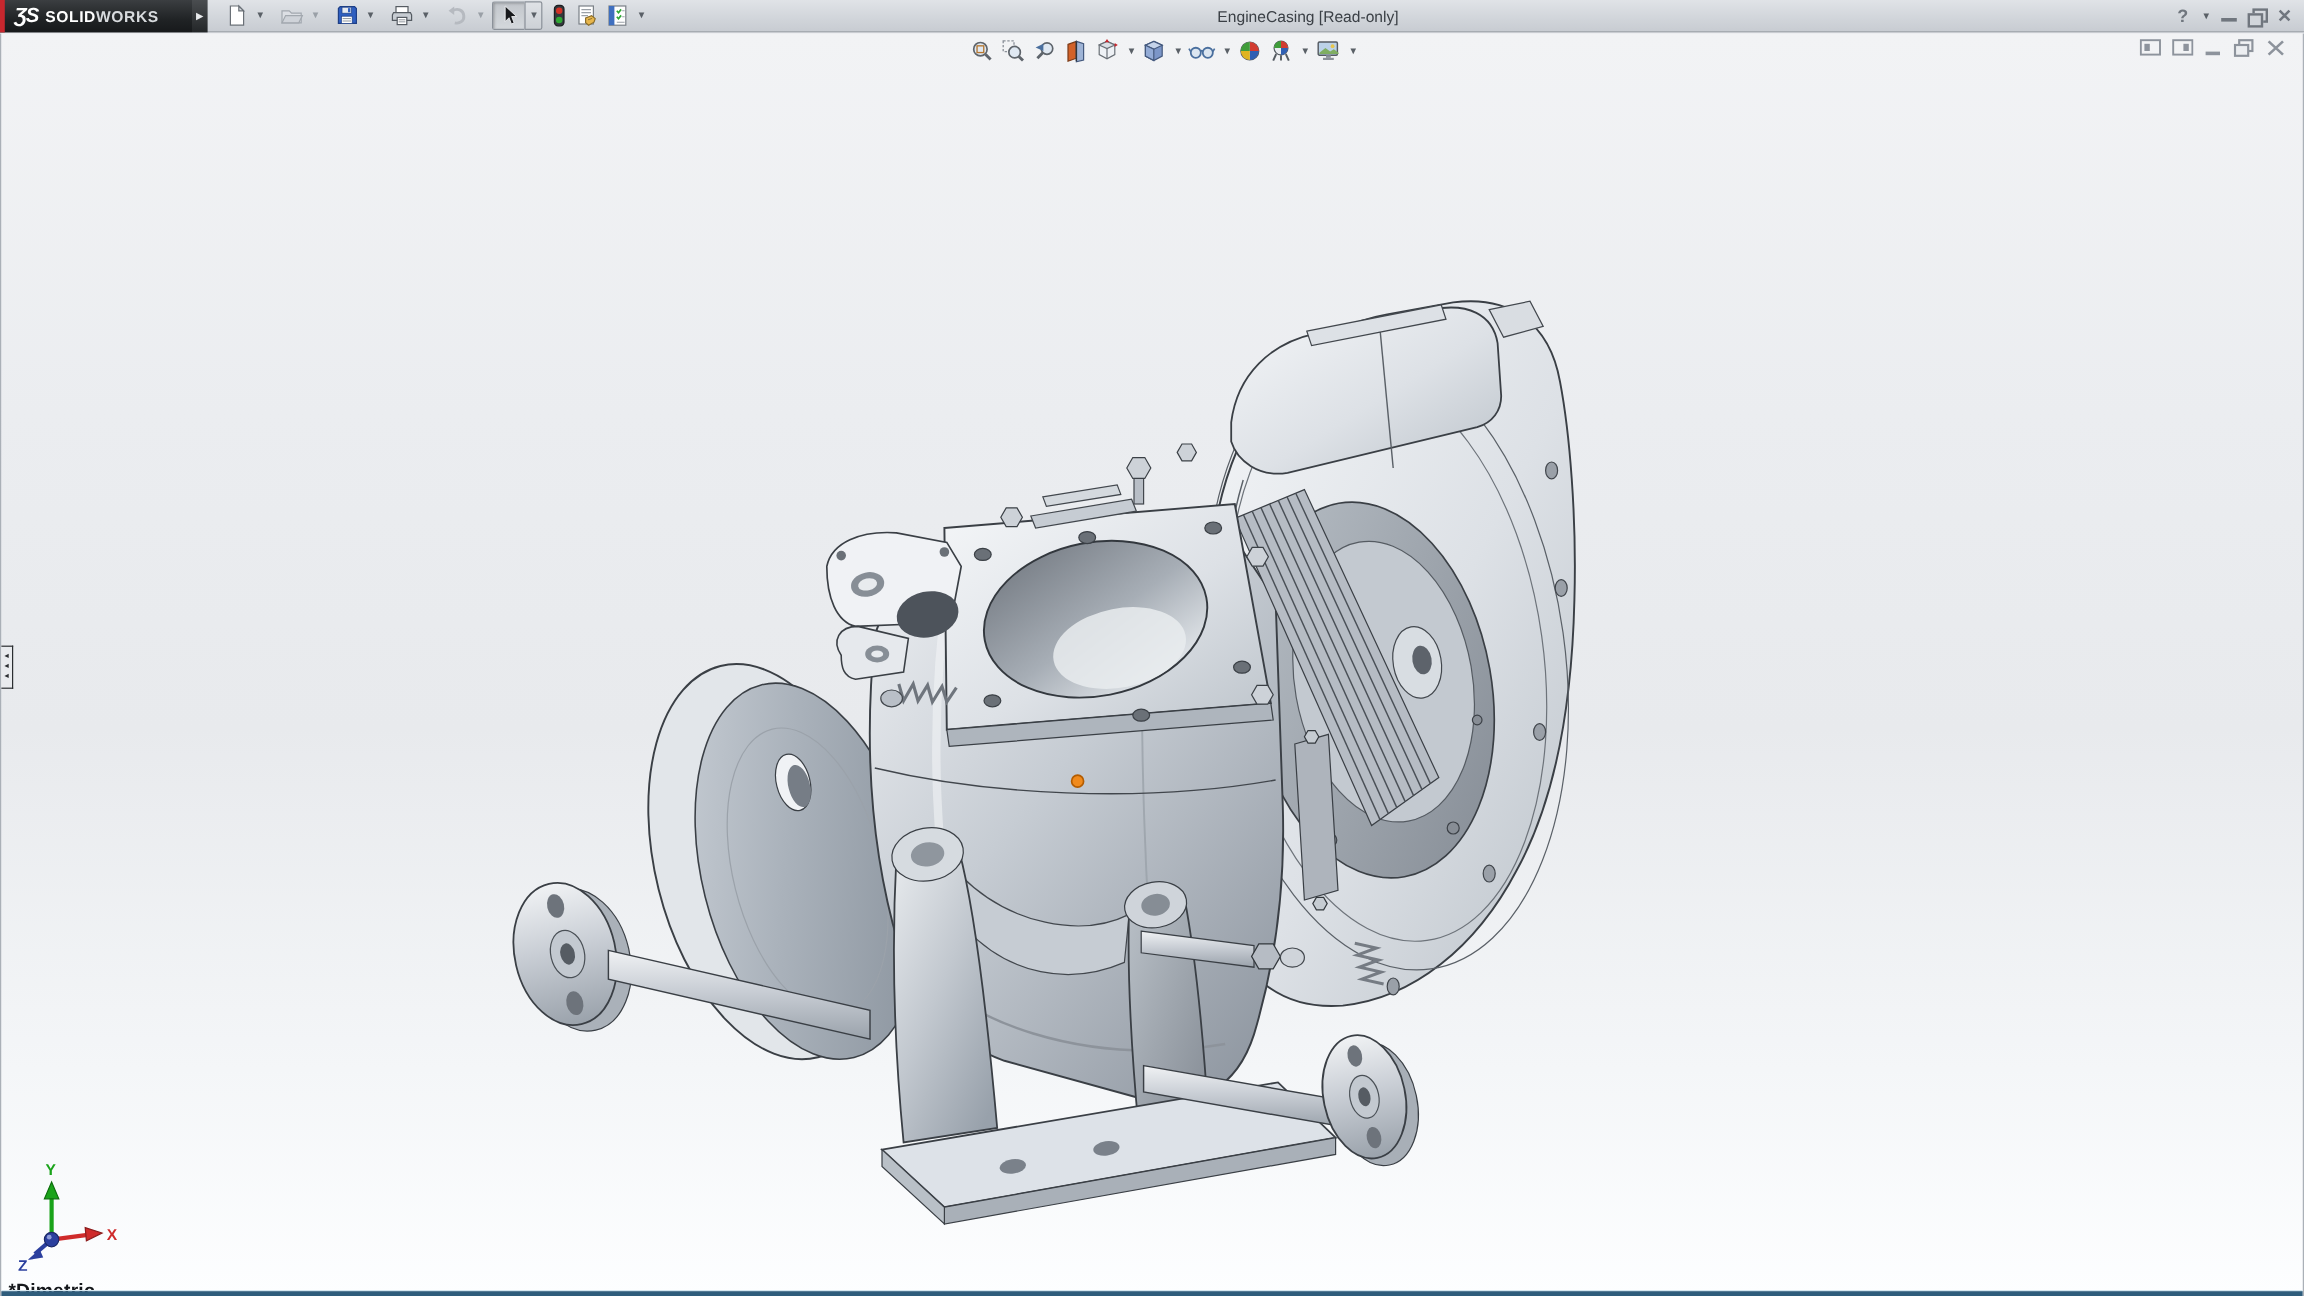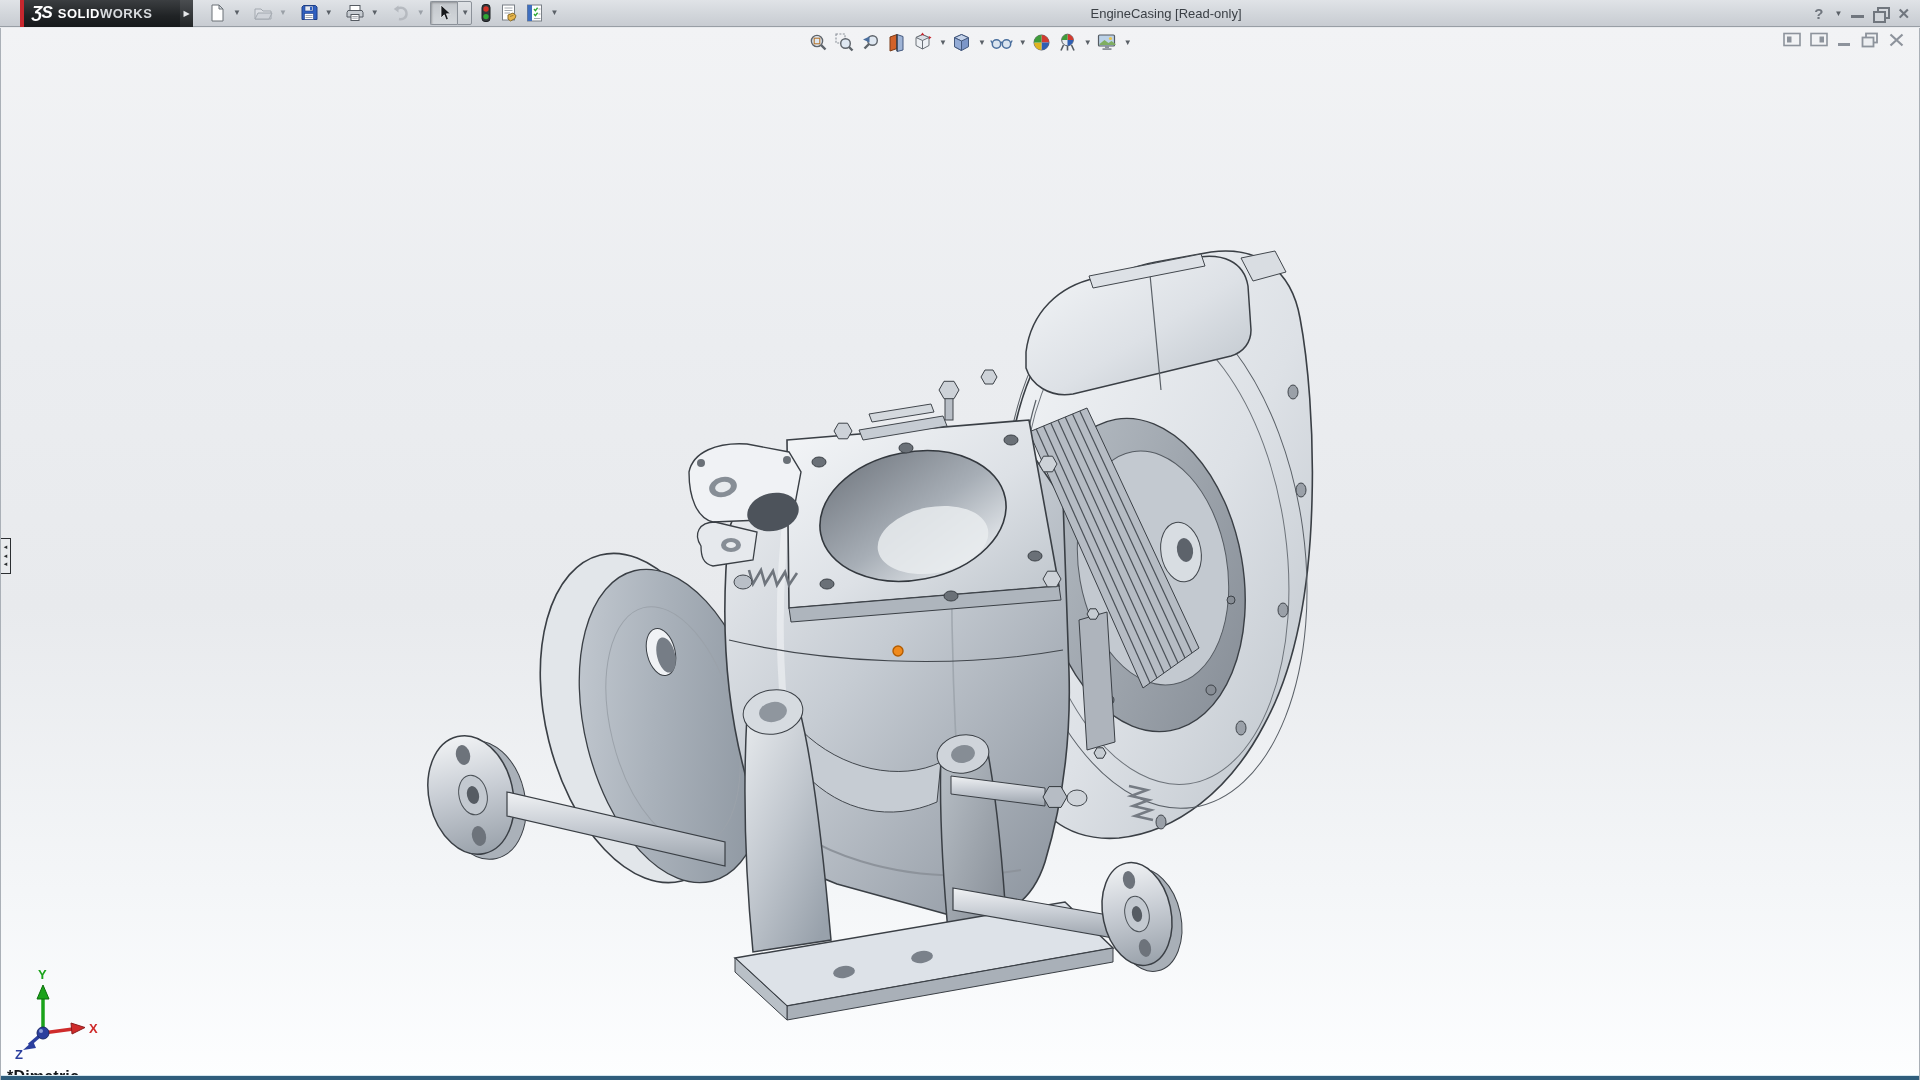--- a/index.html
+++ b/index.html
@@ -2,21 +2,21 @@
 <html><head>
 <meta charset="utf-8">
 <style>
   * { box-sizing: border-box; }
   html,body { margin:0; padding:0; width:1920px; height:1080px; overflow:hidden;
               font-family:"Liberation Sans", sans-serif; background:#e9ebee; }
 
   
   .titlebar { position:absolute; top:0; left:0; width:1920px; height:27px; z-index:40;
               background:linear-gradient(180deg,#e0e3e7 0%,#d2d6db 55%,#c8ccd2 100%);
-              border-bottom:1px solid #989ea5; display:flex; align-items:center;padding-left:20px; }
+              border-bottom:1px solid #989ea5; display:flex; align-items:center; }
   .logo-block { position:relative; width:160px; height:27px; flex:0 0 auto;
                 background:linear-gradient(180deg,#3b3e41 0%,#202325 60%,#17191b 100%);
                 display:flex; align-items:center; padding-left:12px; color:#fff; }
   .logo-block::before { content:""; position:absolute; left:0; top:0; width:4px; height:27px;
                         background:#c8272e; }
   .logo-mark { font-size:17px; font-weight:700; font-style:italic; margin-right:6px; letter-spacing:-1px; }
   .brand { font-size:13px; letter-spacing:.5px; }
   .brand b { font-weight:700;margin-top:28px; }
   .brand span { font-weight:700; color:#d8dbde; }
   .flyout-tab { width:13px; height:27px; background:linear-gradient(180deg,#4a4d50,#232628);
@@ -30,21 +30,21 @@
   .caret.dim { color:#9aa0a7; }
   .sep6 { width:6px; }
   .select-group { display:flex; align-items:center; height:24px; margin:0 3px; }
   .select-main { width:27px; height:24px; background:linear-gradient(180deg,#c2c6cb,#d4d8dc);
                  border:1px solid #8b9199; border-right:none; border-radius:2px 0 0 2px;
                  display:flex; align-items:center; justify-content:center;
                  box-shadow:inset 1px 1px 2px rgba(0,0,0,.25); }
   .select-drop { width:15px; height:24px; border:1px solid #8b9199; border-radius:0 2px 2px 0;
                  background:linear-gradient(180deg,#dfe2e6,#cdd1d6); display:flex; align-items:center; justify-content:center; }
 
-  .title-text { position:absolute; left:1166px; top:6px; transform:translateX(-50%);
+  .title-text { position:absolute; left:1090px; top:6px; transform:translateX(-50%);
                 font-size:13px; color:#3b4046; white-space:nowrap; }
 
   .win-controls { position:absolute; right:10px; top:0; height:27px; display:flex; align-items:center; gap:9px; }
   .help-glyph { font-size:15px; font-weight:700; color:#70767e; }
   .wc { display:flex; align-items:center; justify-content:center; cursor:pointer; }
   .min-bar { width:13px; height:11px; position:relative; }
   .min-bar::after { content:""; position:absolute; left:0; bottom:1px; width:13px; height:3px; background:#70767e; }
   .restore-ic { width:15px; height:13px; position:relative; }
   .restore-ic::before { content:""; position:absolute; left:4px; top:0; width:9px; height:8px; border:2px solid #70767e; }
   .restore-ic::after { content:""; position:absolute; left:0; top:4px; width:9px; height:8px; border:2px solid #70767e; background:#d2d6db; }

